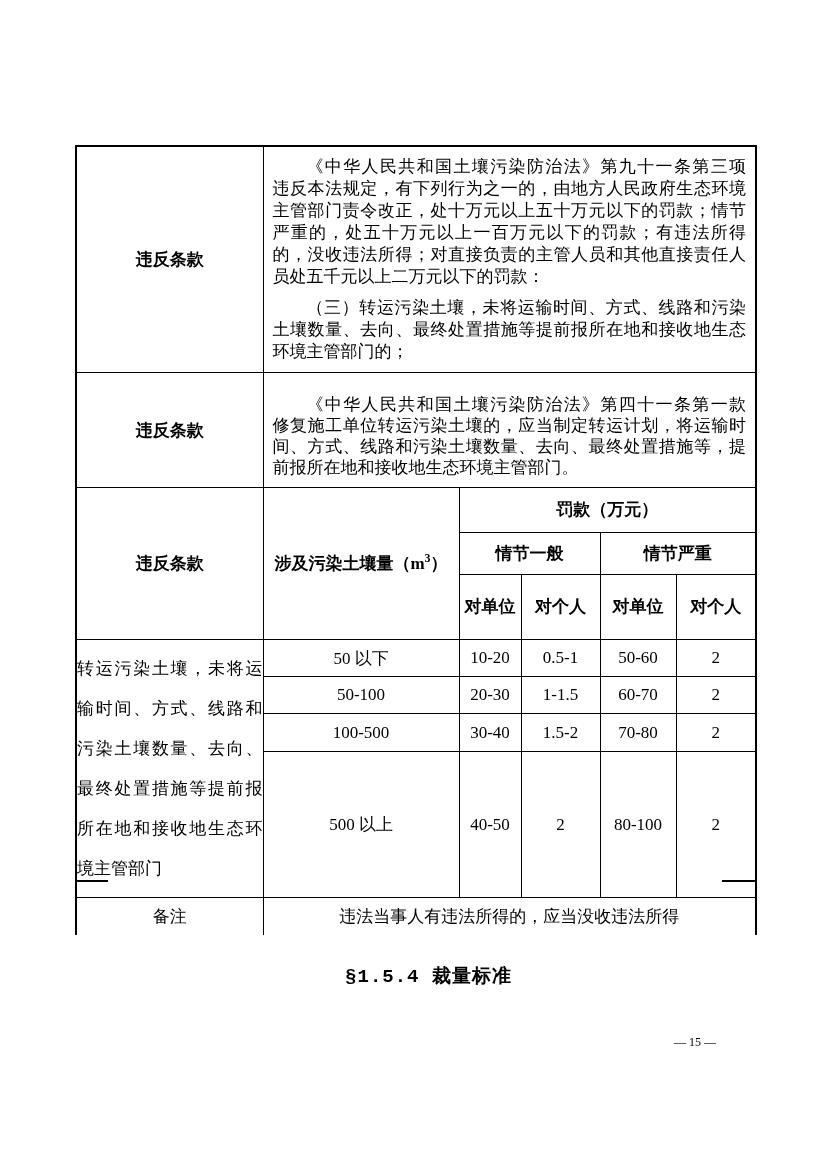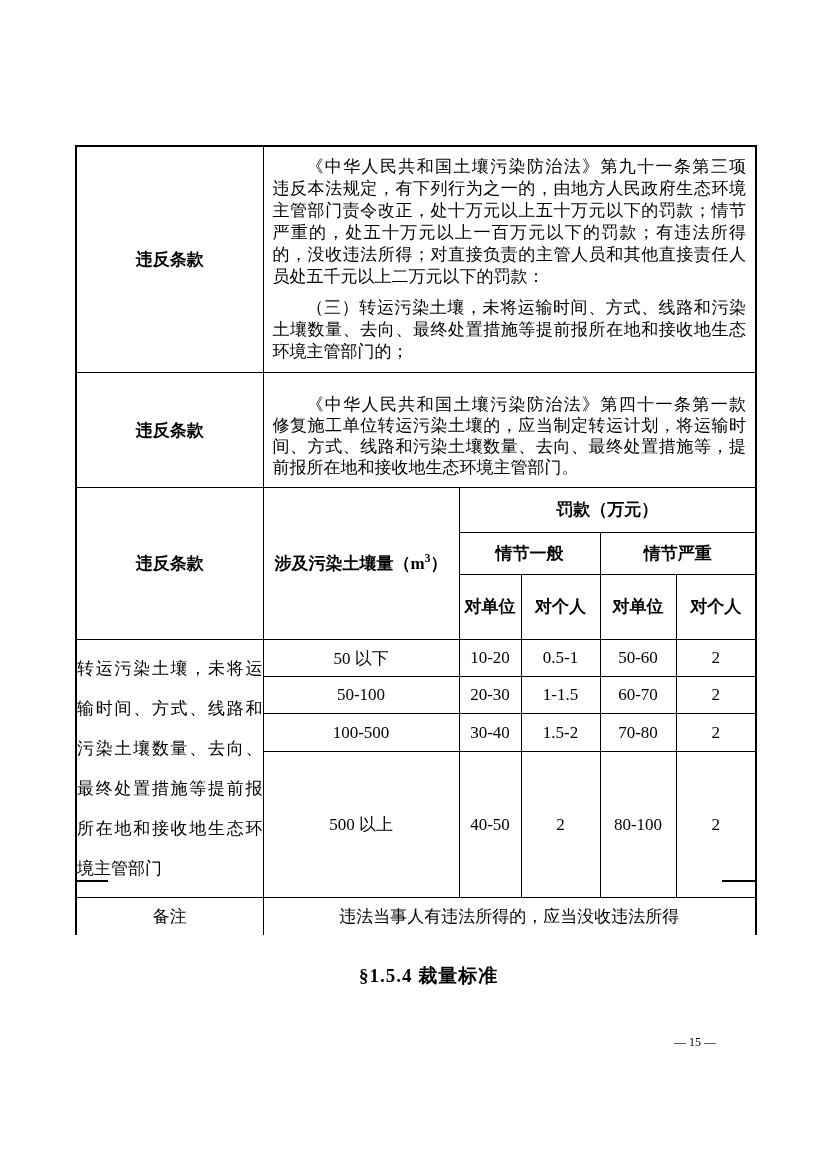--- a/index.html
+++ b/index.html
@@ -106,20 +106,21 @@
   .section-heading {
     position: absolute;
     left: 0;
     right: 0;
     top: 963px;
     text-align: center;
     text-indent: 30px;
     font-weight: bold;
     font-size: 19px;
     letter-spacing: 1px;
+    font-family: Liberation Mono, monospace;
   }
   .page-number {
     position: absolute;
     left: 646px;
     top: 1035px;
     font-size: 12px;
     margin-left: 28px;
   }
 </style>
 </head>

